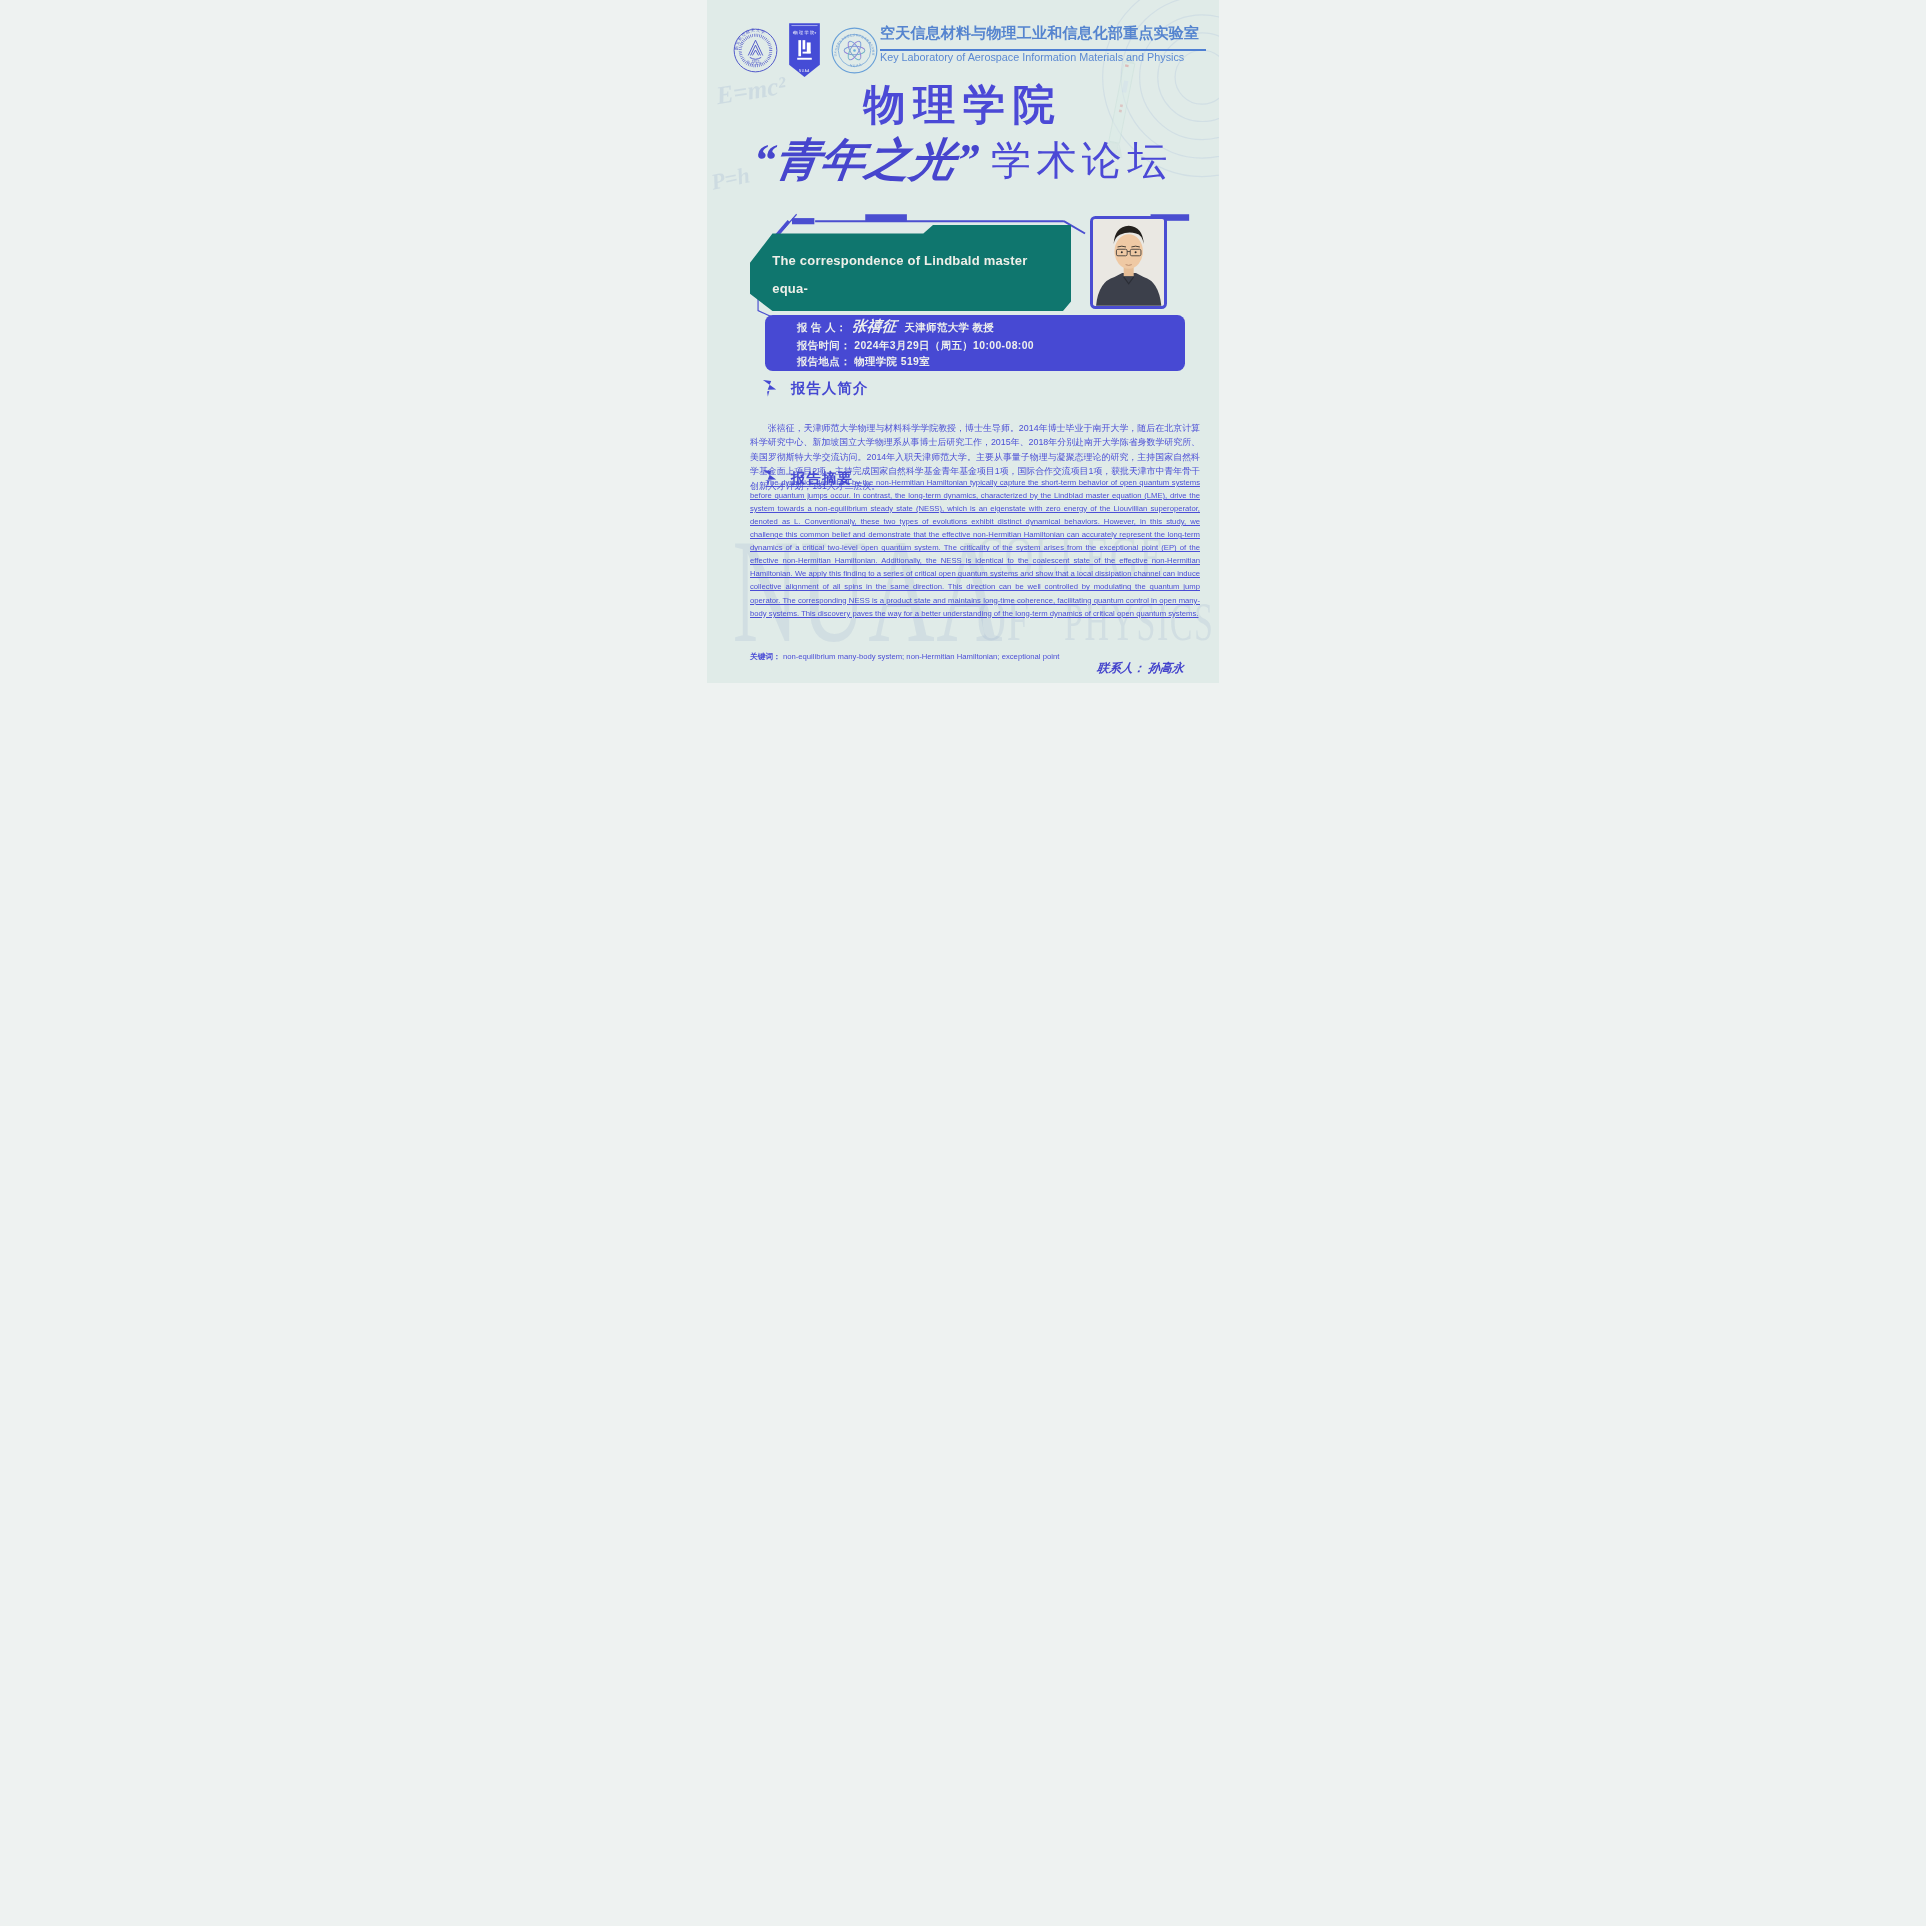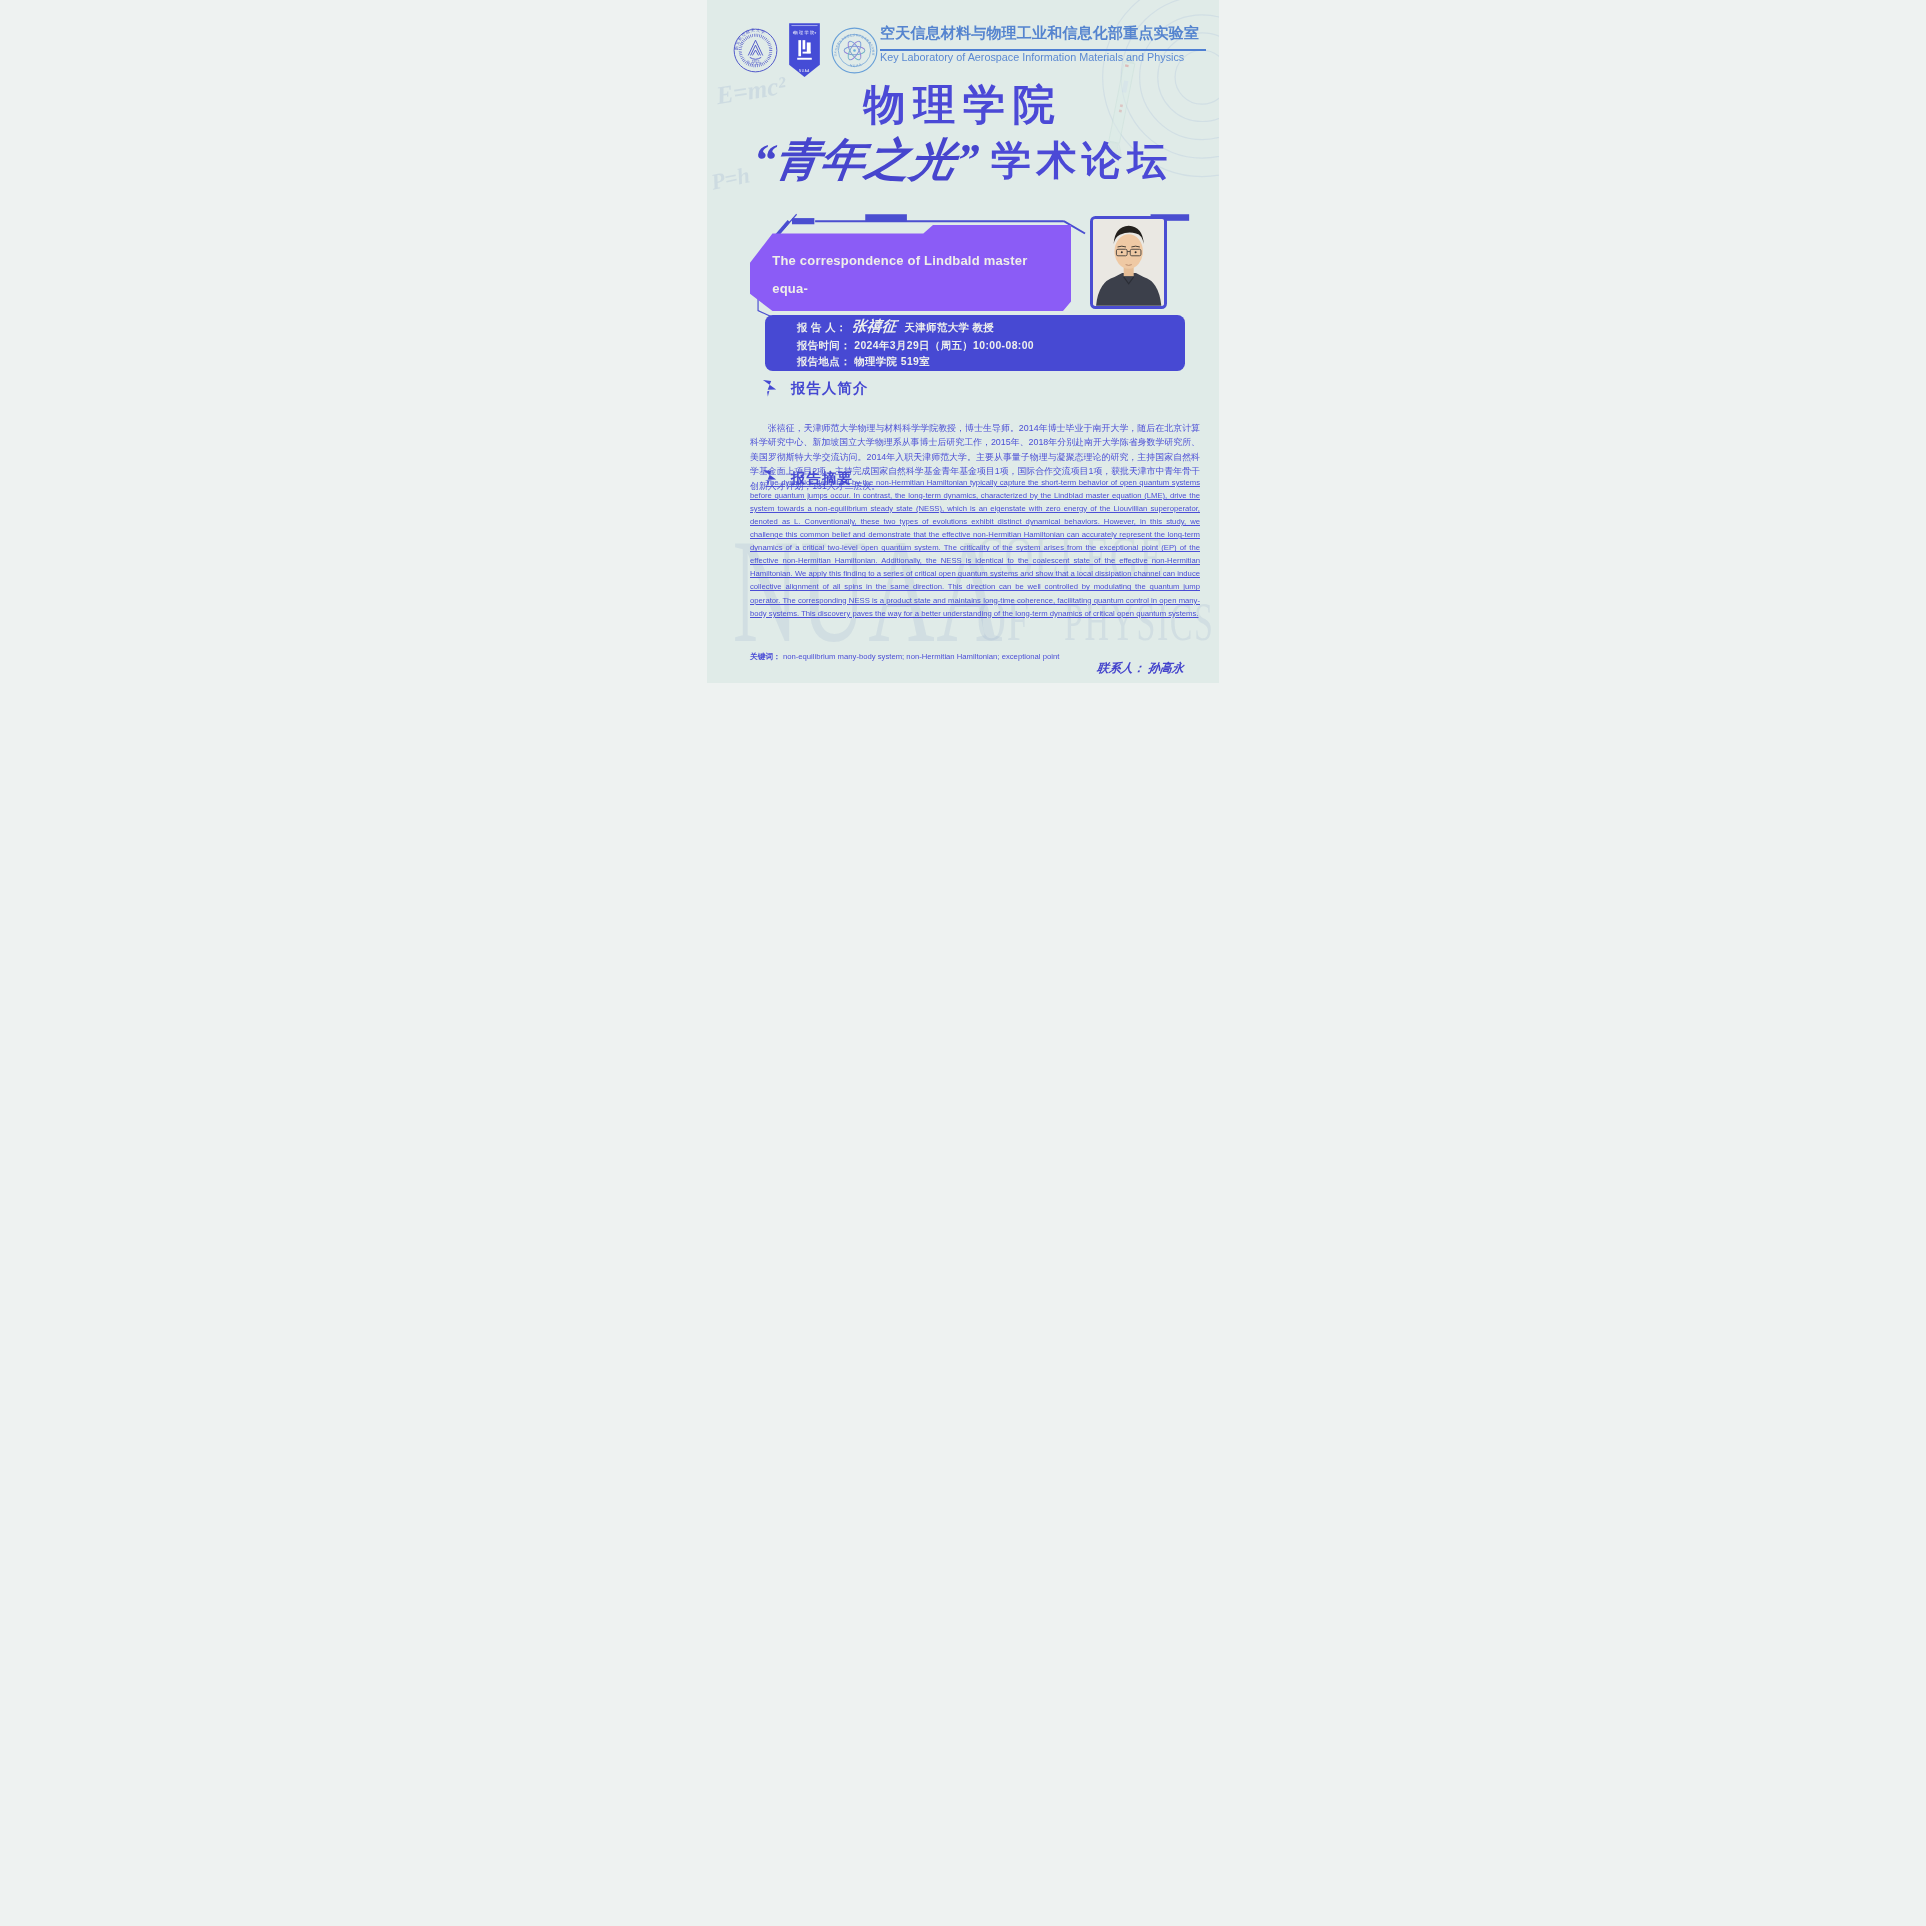--- a/index.html
+++ b/index.html
@@ -21,27 +21,27 @@
   .lab-titles{position:absolute;left:173px;top:24px;width:326px;z-index:2;}
   .lab-cn{font-size:15px;font-weight:bold;color:#5584cf;letter-spacing:0.2px;white-space:nowrap;}
   .lab-rule{height:2.3px;background:#4d7ed2;margin-top:6.2px;}
   .lab-en{margin-top:0;font-size:10.8px;color:#5b89d2;white-space:nowrap;font-weight:500;}
 
   
   .school-title{position:absolute;left:0;right:0;top:77px;text-align:center;font-size:42px;font-weight:800;color:#4b49d6;letter-spacing:7.7px;z-index:2;}
   .forum-line{position:absolute;left:0;right:0;top:130px;text-align:center;white-space:nowrap;z-index:2;}
   .callig{font-family:"Liberation Serif",serif;font-style:italic;font-weight:bold;display:inline-block;transform:skewX(-8deg);}
   .quote-part{font-size:45px;color:#4645cd;vertical-align:middle;}
-  .forum-part{font-size:40px;font-weight:700;color:#4b49d6;letter-spacing:5.4px;margin-left:10.8px;vertical-align:middle;}
+  .forum-part{font-size:40px;font-weight:400;color:#4b49d6;letter-spacing:5.4px;margin-left:10.8px;vertical-align:middle;}
   .issue-wrap{position:absolute;left:38px;top:190px;width:437px;height:40px;z-index:2;}
   .issue-text{fill:#4d52d4;font-size:47px;font-weight:bold;paint-order:stroke;stroke:#e6efec;stroke-width:4px;}
 
   
   .talk-deco{position:absolute;left:31px;top:211px;width:482px;height:116px;z-index:1;}
-  .talk-box{position:absolute;left:43px;top:225px;width:321px;height:86px;background:#8b5cf6;z-index:2;
+  .talk-box{position:absolute;left:43px;top:225px;width:321px;height:86px;background:#0f766e;z-index:2;
             clip-path:polygon(0% 44%,7% 10%,54% 10%,57% 0%,100% 0%,100% 89%,97.5% 100%,7% 100%,0% 80%);}
   .talk-title{padding:21.6px 11.6px 0 22.3px;color:#efefe9;font-size:13px;font-weight:600;line-height:2.16;letter-spacing:0.2px;}
   .photo-frame{position:absolute;left:383px;top:216px;width:71px;height:87px;border:3.9px solid #4a4dd2;border-radius:5.4px;background:#eae8e3;overflow:hidden;z-index:3;}
 
   
   .info-box{position:absolute;left:58px;top:315px;width:420px;height:56px;background:#4749d3;border-radius:7.7px;z-index:2;
             display:flex;flex-direction:column;justify-content:center;gap:2.7px;padding-left:32px;box-sizing:border-box;}
   .info-line{color:#eef0ec;font-size:10.4px;font-weight:bold;letter-spacing:0.4px;}
   .name-callig{font-family:"Liberation Serif",serif;font-style:italic;font-size:14.6px;font-weight:bold;display:inline-block;transform:skewX(-6deg);margin:0 3.9px 0 2.3px;}
 

